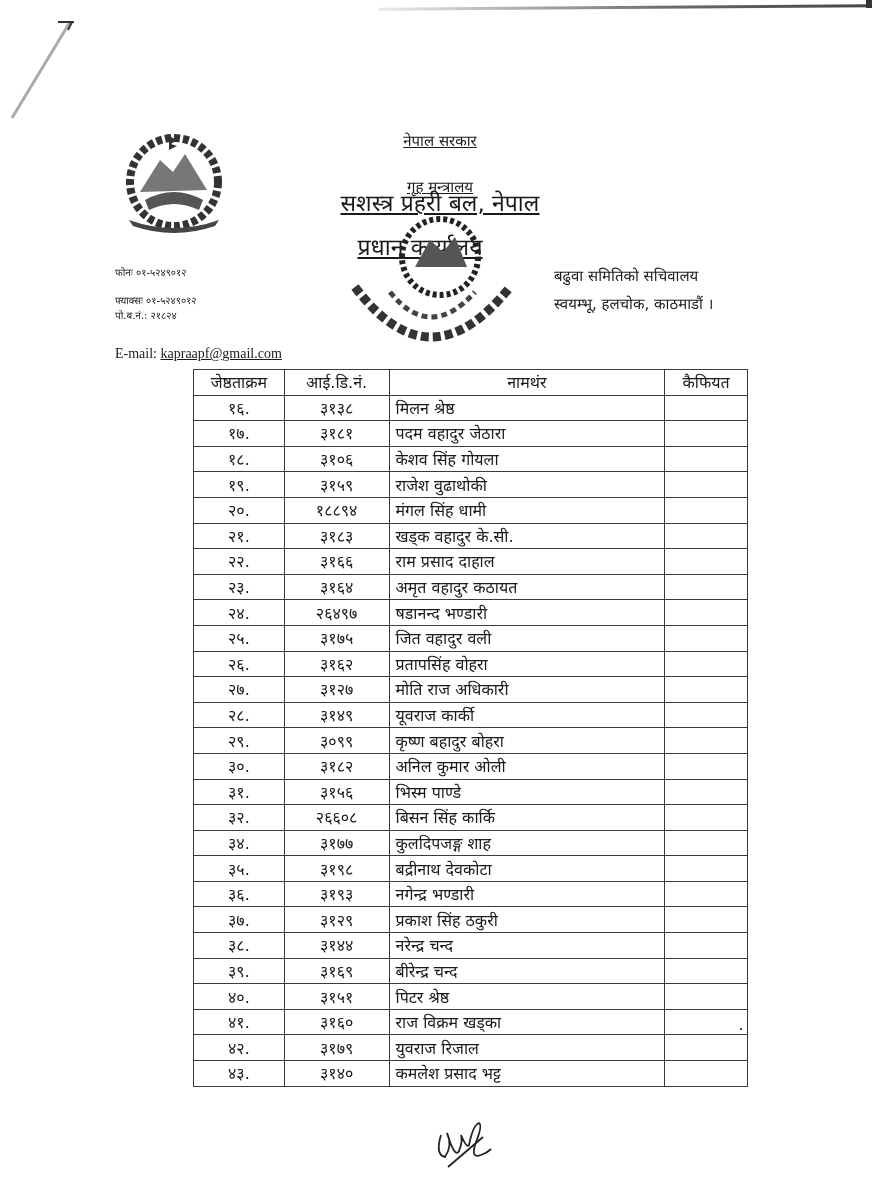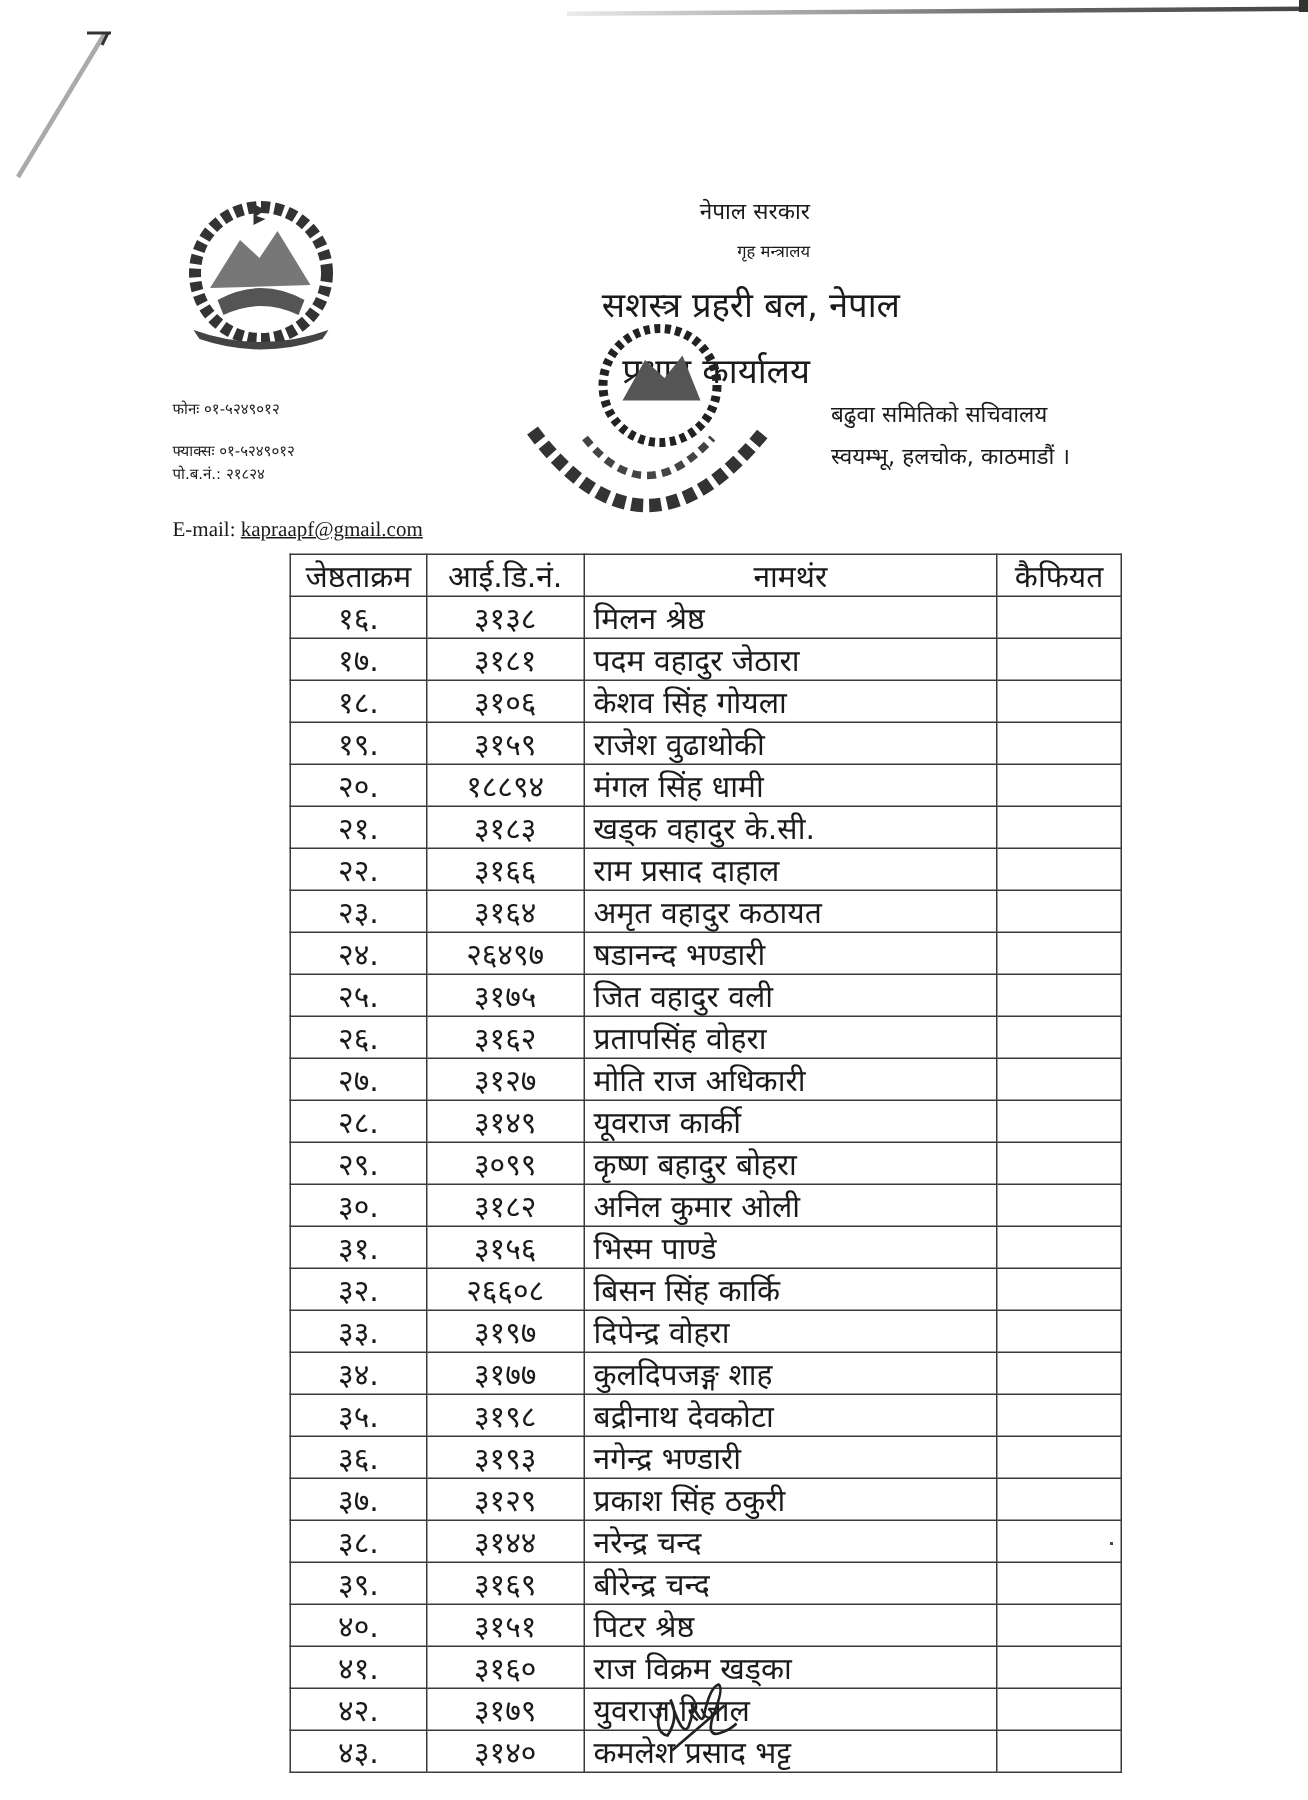--- a/index.html
+++ b/index.html
@@ -13,39 +13,39 @@
     transform: rotate(-0.4deg);
   }
   .scan-corner-right {
     position: absolute; right: 0; top: 0; width: 6px; height: 8px; background: #333;
   }
   .scan-fold {
     position: absolute; left: 10px; top: 20px; width: 110px; height: 100px;
   }
   .emblem { position: absolute; left: 115px; top: 132px; width: 118px; height: 102px; }
   .stamp { position: absolute; left: 335px; top: 212px; width: 190px; height: 150px; }
-  .hdr { position: absolute; text-align: right; white-space: nowrap; }
+  .hdr { position: absolute; text-align: center; white-space: nowrap; text-decoration: underline; }
   .hdr-govt { left: 340px; top: 130px; width: 200px; font-size: 15px; }
-  .hdr-ministry { left: 340px; top: 159px; width: 200px; font-size: 11px; }
+  .hdr-ministry { left: 340px; top: 176px; width: 200px; font-size: 15px; }
   .hdr-org { left: 280px; top: 186px; width: 320px; font-size: 23px; }
   .hdr-office { left: 300px; top: 230px; width: 240px; font-size: 23px; }
   .contact { position: absolute; left: 115px; font-size: 10px; white-space: nowrap; }
   .c-phone { top: 265px; }
   .c-fax { top: 293px; }
   .c-pobox { top: 308px; }
   .c-email { top: 346px; font-family: "Liberation Serif", serif; font-weight: normal; font-size: 14px; }
   .c-email .link { text-decoration: underline; }
   .addr { position: absolute; left: 554px; font-size: 15px; white-space: nowrap; }
   .a-1 { top: 265px; }
   .a-2 { top: 293px; }
   .stray-dot { position: absolute; left: 740px; top: 1028px; width: 2px; height: 2px; background: #444; }
 
   table.roster {
     position: absolute; left: 193px; top: 369px; width: 555px;
-    border-collapse: collapse; font-size: 20px;
+    border-collapse: collapse; font-size: 16px;
   }
   table.roster td, table.roster th {
     border: 1px solid #3a3a3a; height: 24.6px; padding: 0 6px; font-weight: normal;
     white-space: nowrap;
   }
   table.roster th { text-align: center; }
   .col-rank { width: 78px; text-align: center !important; }
   .col-id { width: 92px; text-align: center; padding-right: 6px; }
   .col-name { width: 264px; text-align: left; }
   .col-remarks { width: 70px; text-align: left; }
@@ -197,26 +197,20 @@
         <td class="col-name">भिस्म पाण्डे</td>
         <td class="col-remarks"></td>
       </tr>
       <tr>
         <td class="col-rank">३२.</td>
         <td class="col-id">२६६०८</td>
         <td class="col-name">बिसन सिंह कार्कि</td>
         <td class="col-remarks"></td>
       </tr>
       <tr>
-        <td class="col-rank">३३.</td>
-        <td class="col-id">३१९७</td>
-        <td class="col-name">दिपेन्द्र वोहरा</td>
-        <td class="col-remarks"></td>
-      </tr>
-      <tr>
         <td class="col-rank">३४.</td>
         <td class="col-id">३१७७</td>
         <td class="col-name">कुलदिपजङ्ग शाह</td>
         <td class="col-remarks"></td>
       </tr>
       <tr>
         <td class="col-rank">३५.</td>
         <td class="col-id">३१९८</td>
         <td class="col-name">बद्रीनाथ देवकोटा</td>
         <td class="col-remarks"></td>

